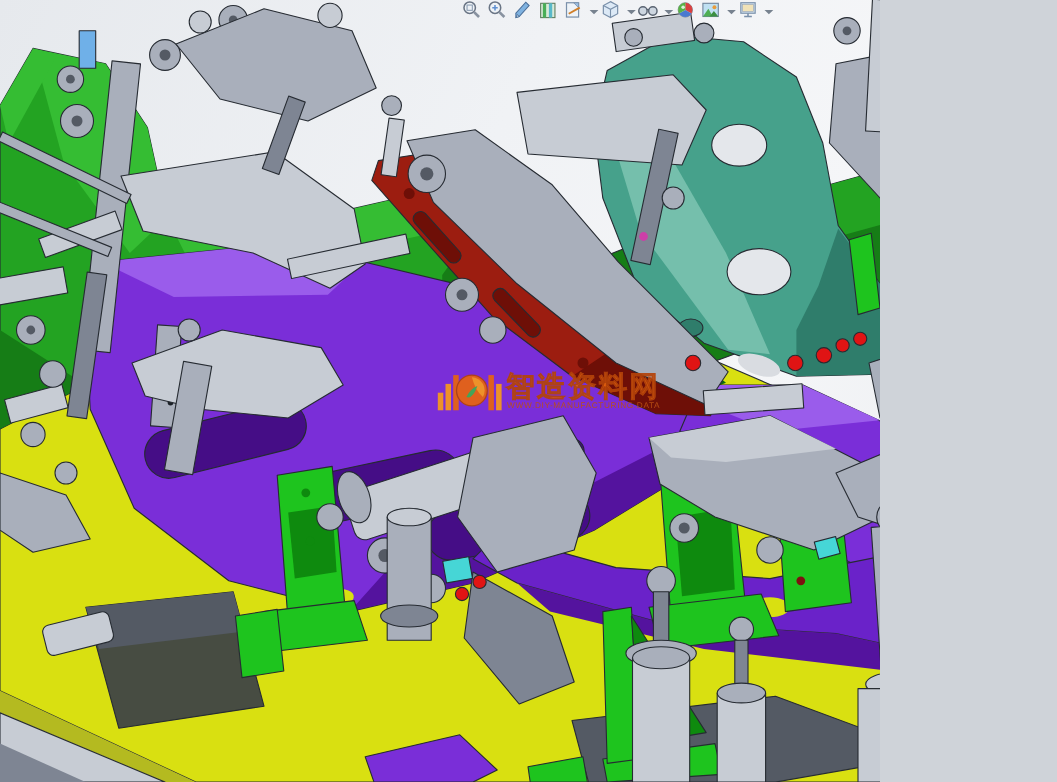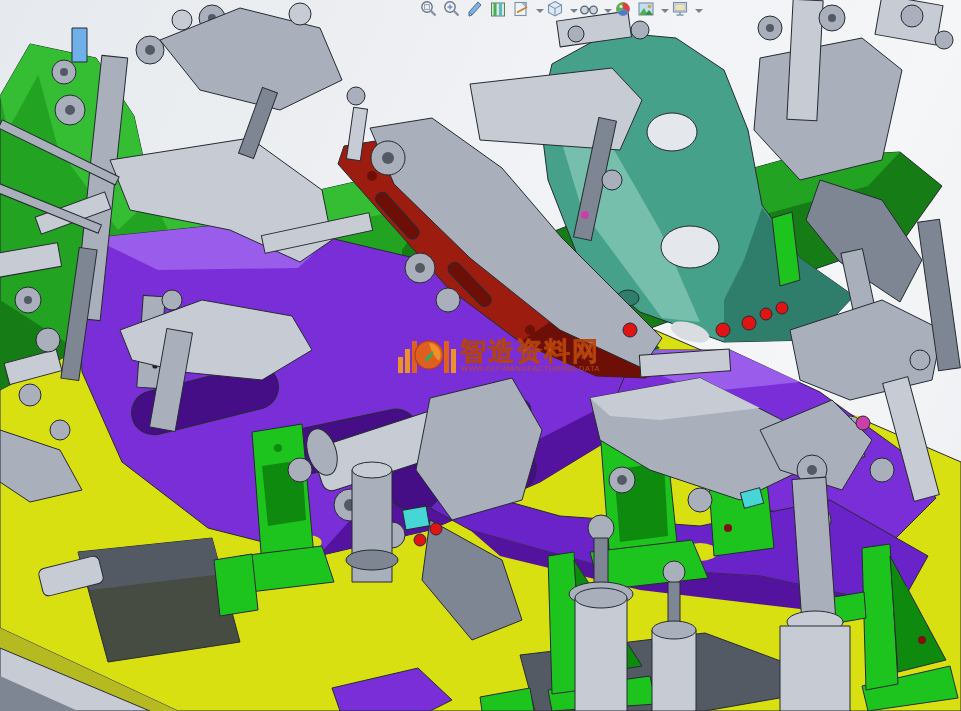--- a/index.html
+++ b/index.html
@@ -1,16 +1,16 @@
 <!DOCTYPE html>
 <html style="--bg1: #f3f4f6; --bg2: #e4e7eb; --yellow: #d9e011; --yellow_dark: #b4ba20; --green_bright: #35bd33; --green_mid: #23a322; --green_dark: #167d16; --green_deep: #0f6b10; --lime: #1ec41e; --lime_dark: #0e8a0e; --teal: #46a18b; --teal_light: #7ec4b2; --teal_dark: #2f7d6b; --purple: #7a2ed8; --purple2: #6a22c9; --purple_light: #9a5ceb; --purple_dark: #54139e; --purple_slot: #450d86; --red: #9c1d10; --red_dark: #6e0f07; --gray: #a9afbb; --gray_light: #c7ccd4; --gray_dark: #7e8593; --gray_deep: #545a64; --outline: #262b32; --ball_red: #e01414; --ball_pink: #cc3fa8; --cyan: #46d6d6; --blue: #6fb0e8; --recess: #474c42; --wm_orange: #e8650f; --wm_orange_dark: #b3430a; --wm_sub: #bb4f13; --wm_gold: #f79a1c;"><head>
 <meta charset="utf-8">
 <style>
   html,body{margin:0;padding:0;background:#cfd3d9;}
-  #stage{position:relative;width:961px;height:711px;overflow:hidden;
+  #stage{position:relative;width:800px;height:711px;overflow:hidden;
          font-family:"Liberation Sans","DejaVu Sans",sans-serif;
          background:linear-gradient(115deg,#e6e9ed 0%,#f0f2f5 45%,#f5f6f8 75%,#eceef1 100%);}
   
   #hud{position:absolute;left:419px;top:-7px;height:26px;display:flex;align-items:flex-end;z-index:50;}
   .hudbtn{width:20px;height:24px;margin-right:3px;display:flex;align-items:flex-end;justify-content:center;cursor:pointer;}
   .caret{width:11px;height:24px;display:flex;align-items:flex-end;justify-content:center;padding-bottom:6px;cursor:pointer;}
   .caret i{display:block;width:0;height:0;border-left:4px solid transparent;border-right:4px solid transparent;border-top:4px solid #77828f;}
   
   svg .p{stroke:var(--outline);stroke-width:1px;stroke-linejoin:round;}
   svg .np{stroke:none;}

